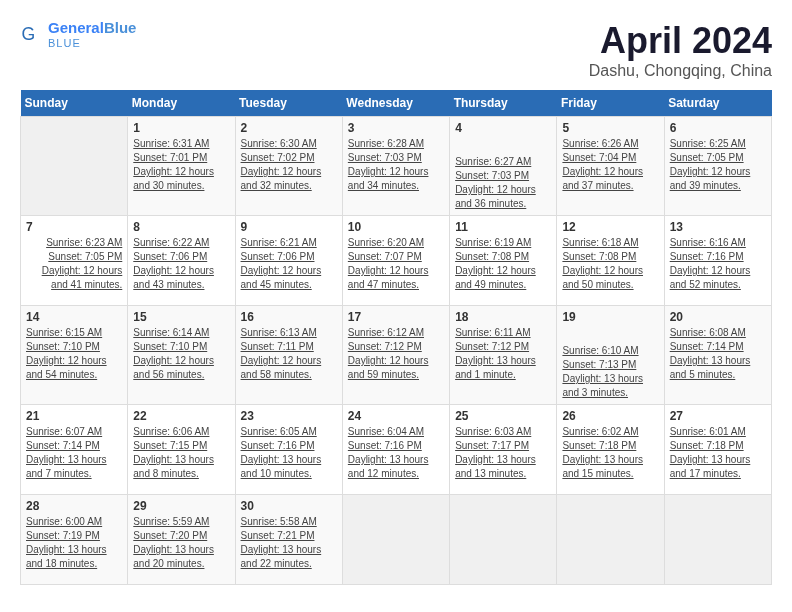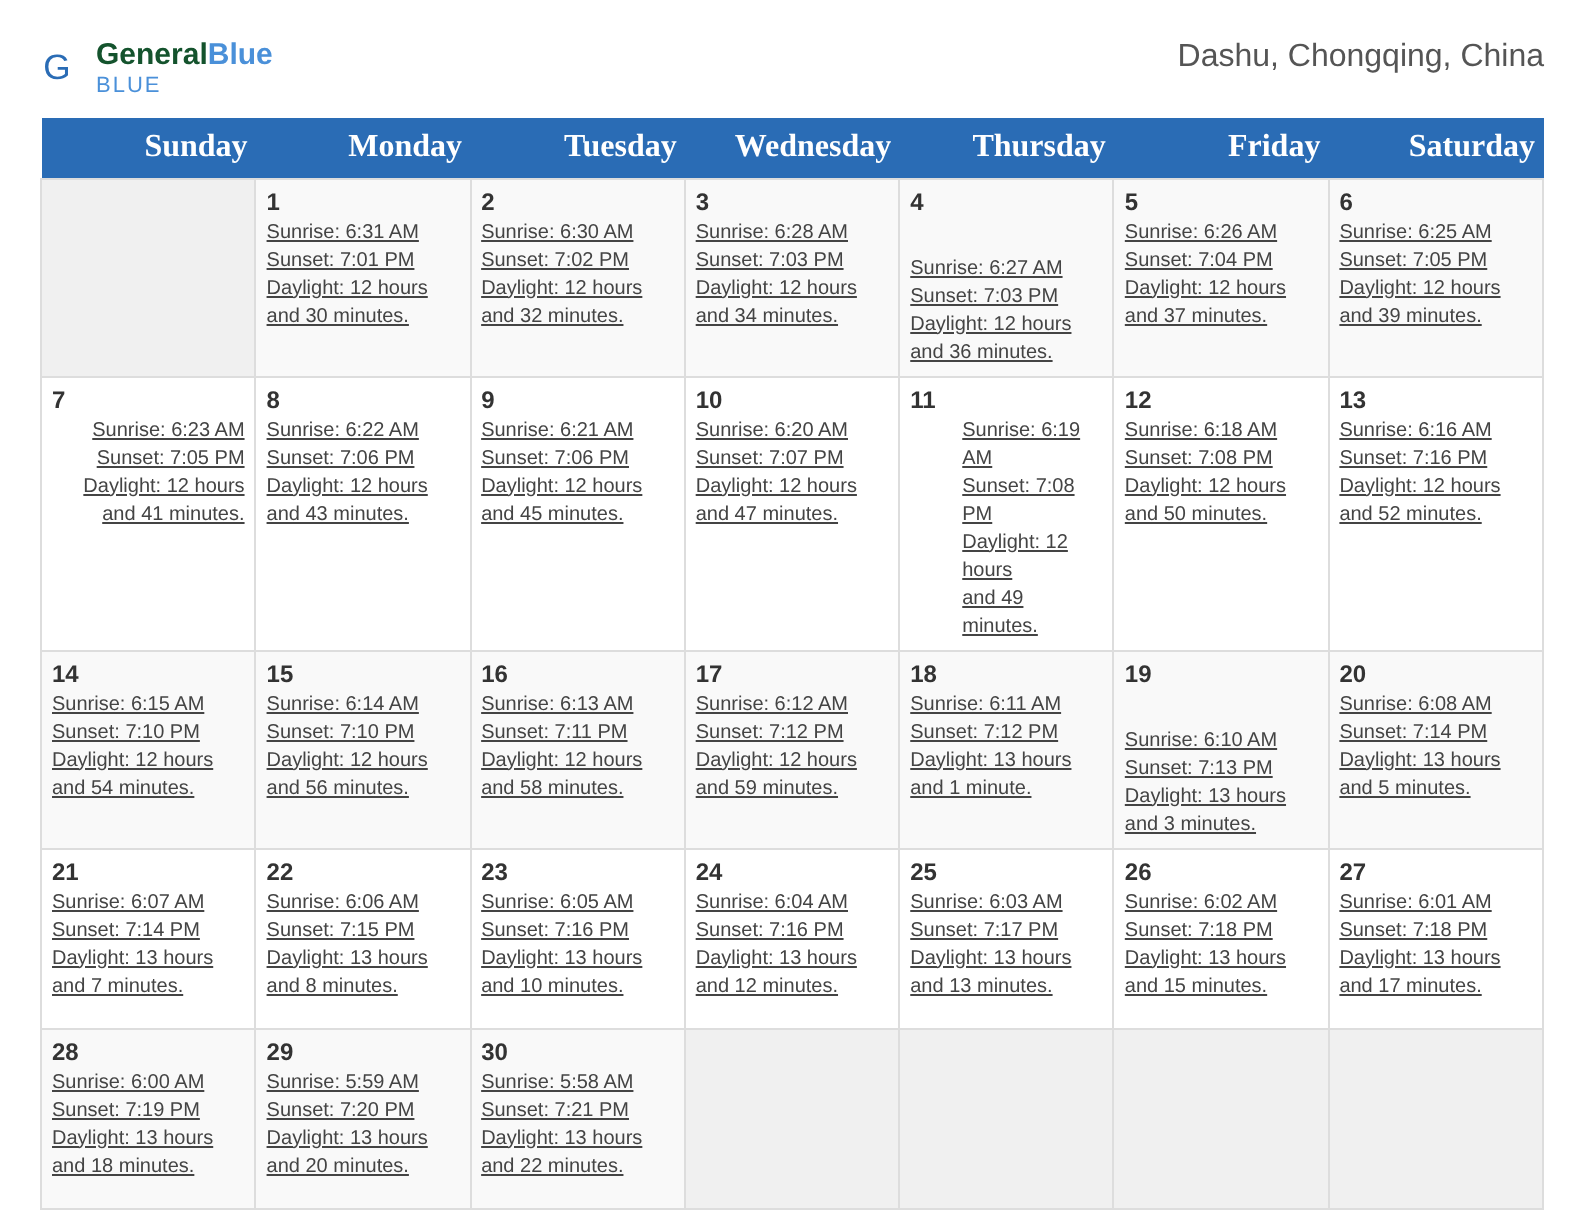--- a/index.html
+++ b/index.html
@@ -39,24 +39,23 @@
     }
     table {
       width: 100%;
       border-collapse: collapse;
       font-size: 10.5px;
     }
     thead tr th {
       background-color: #2a6cb5;
       color: #fff;
       padding: 6px 4px;
-      text-align: right;
-      font-size: 16px;
+      text-align: left;
+      font-size: 12px;
       font-weight: bold;
-      font-family: Liberation Serif, serif;
     }
     tbody tr td {
       border: 1px solid #ddd;
       vertical-align: top;
       padding: 4px 5px;
       min-height: 80px;
       height: 90px;
       color: #333;
       width: 14.28%;
     }
@@ -85,26 +84,27 @@
 </head>
 <body>
 
 <div class="header">
   <div class="logo">
     <svg class="logo-icon" viewBox="0 0 30 30">
       <text x="2" y="22" font-size="22" fill="#2a6cb5">G</text>
     </svg>
     <div>
       <div style="font-size:15px; font-weight:bold; color:#1a3a5c; line-height:1.1;">
-        <span style="color:#14532d;">General</span><span style="color:#4a90d9;">Blue</span>
+        <span style="color:#3b82f6;">General</span><span style="color:#4a90d9;">Blue</span>
       </div>
       <div style="font-size:11px; color:#4a90d9; letter-spacing:1px;">BLUE</div>
     </div>
   </div>
   <div class="title-block">
+    <div class="month-title">April 2024</div>
     <div class="location">Dashu, Chongqing, China</div>
   </div>
 </div>
 
 <table>
   <thead>
     <tr>
     <th>Sunday</th>
         <th>Monday</th>
         <th>Tuesday</th>
@@ -184,21 +184,21 @@
         </td>
         <td>
           <span class="day-num">10</span>
           <div class="cell-content" style="white-space: pre-line;">Sunrise: 6:20 AM
 Sunset: 7:07 PM
 Daylight: 12 hours
 and 47 minutes.</div>
         </td>
         <td>
           <span class="day-num">11</span>
-          <div class="cell-content" style="white-space: pre-line; margin-left: 26px;">Sunrise: 6:19 AM
+          <div class="cell-content" style="white-space: pre-line;">Sunrise: 6:19 AM
 Sunset: 7:08 PM
 Daylight: 12 hours
 and 49 minutes.</div>
         </td>
         <td>
           <span class="day-num">12</span>
           <div class="cell-content" style="white-space: pre-line;">Sunrise: 6:18 AM
 Sunset: 7:08 PM
 Daylight: 12 hours
 and 50 minutes.</div>

